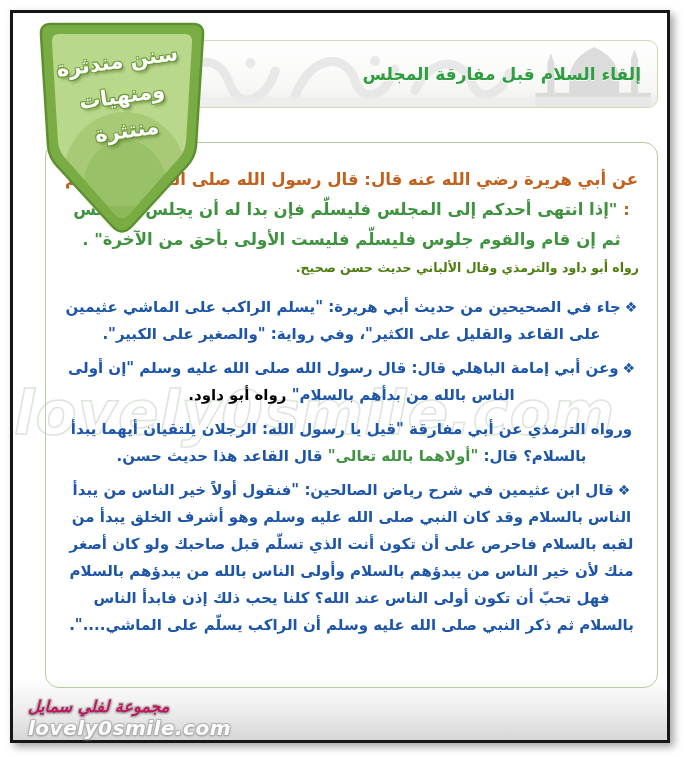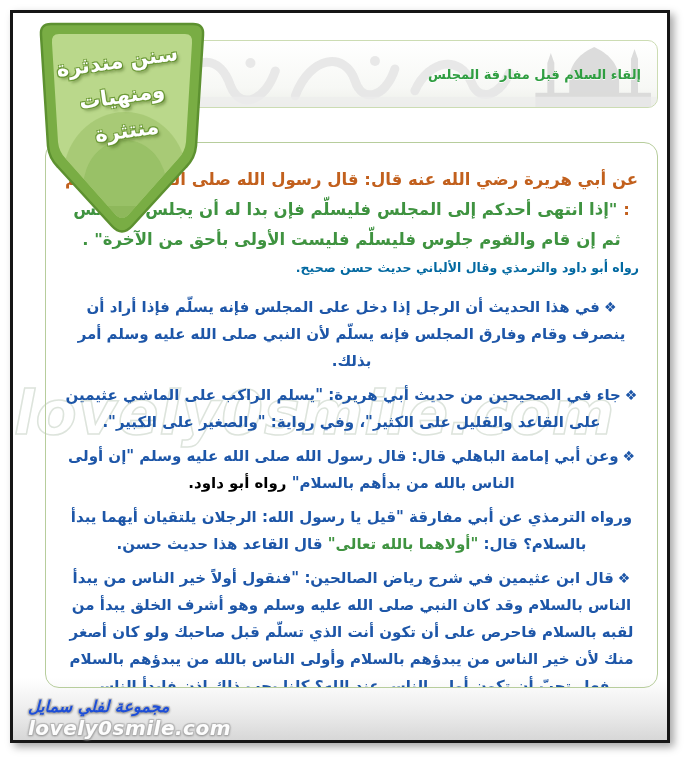--- a/index.html
+++ b/index.html
@@ -14,21 +14,21 @@
            box-shadow:4px 4px 8px rgba(0,0,0,.35); }
   .bottom-fade { position:absolute; left:0; right:0; bottom:0; height:62px;
            background:linear-gradient(180deg, rgba(255,255,255,0) 0%, #ececec 55%, #d7d7d7 100%); }
 
   
   .header-box { position:absolute; left:100px; top:40px; width:558px; height:68px;
            border:1px solid #ccdcb3; border-radius:10px; overflow:hidden;
            background:linear-gradient(#ffffff 0%, #f7f8f5 70%, #eef0ea 100%); z-index:2; }
   .header-decor { position:absolute; inset:0; }
   .header-title { position:absolute; right:16px; top:50%; transform:translateY(-50%);
-           direction:rtl; color:#2f9e41; font-size:13px; font-weight:bold; white-space:nowrap;
+           direction:rtl; color:#2f9e41; font-size:17px; font-weight:bold; white-space:nowrap;
            text-shadow:0 1px 0 rgba(255,255,255,.8); }
 
   
   .badge { position:absolute; left:33px; top:18px; width:178px; height:220px; z-index:6; }
   .badge svg { position:absolute; inset:0; }
   .badge-text { position:absolute; left:4px; right:4px; top:26px; text-align:center;
            transform:rotate(-8deg); direction:rtl;
            color:#fff; font-weight:bold; font-size:21px; line-height:35px;
            text-shadow:-1px -1px 0 #6f9c3a, 1px -1px 0 #6f9c3a, -1px 1px 0 #6f9c3a,
                         1px 1px 0 #5d8c2c, 2px 3px 3px rgba(60,90,20,.45); }
@@ -39,33 +39,33 @@
            color:transparent; -webkit-text-stroke:1.5px #dde4dc; white-space:nowrap; }
 
   
   .main-box { position:absolute; left:45px; top:142px; width:613px; height:546px;
            border:1px solid #b7cd9c; border-radius:14px; background:transparent;
            padding:22px 18px 0; direction:rtl; z-index:3; overflow:hidden; }
 
   .hadith { text-align:center; font-weight:bold; font-size:16.5px; line-height:30px; }
   .txt-orange { color:#c2601d; }
   .txt-green  { color:#3f9340; }
-  .attribution { text-align:right; color:#0369a1; font-weight:bold; font-size:12.5px;
+  .attribution { text-align:right; color:#4d7c0f; font-weight:bold; font-size:12.5px;
            line-height:20px; margin-top:3px; }
 
   .bullets { margin-top:16px; }
   .bullet, .plain { text-align:center; color:#1d56a8; font-weight:bold;
            font-size:15px; line-height:27px; margin-bottom:7px; }
   .mark { color:#1d56a8; font-size:14px; padding-left:4px; }
   .attr-inline { color:#000000; }
   .green-inline { color:#3f9340; }
 
   
   .footer { position:absolute; left:28px; bottom:22px; z-index:7; font-style:italic; }
-  .footer .f1 { direction:rtl; text-align:left; color:#1d4ed8; font-weight:bold; font-size:16px;
+  .footer .f1 { direction:rtl; text-align:left; color:#be185d; font-weight:bold; font-size:16px;
            text-shadow:-1px -1px 1px #b5b5b5, 1px -1px 1px #b5b5b5, -1px 1px 2px #9e9e9e,
                         1px 1px 2px #9e9e9e; }
   .footer .f2 { color:#fdfdfd; font-weight:bold; font-size:20px; letter-spacing:.5px;
            text-shadow:-1px -1px 1px #b5b5b5, 1px -1px 1px #b5b5b5, -1px 1px 2px #9e9e9e,
                         1px 1px 2px #9e9e9e; }
 </style>
 </head>
 <body>
 
 <div class="page">
@@ -118,21 +118,20 @@
       <div>ومنهيات</div>
       <div>منتثرة</div>
     </div>
   </div>
 
   <div class="main-box">
     <p class="hadith"><span class="txt-orange">عن أبي هريرة رضي الله عنه قال: قال رسول الله صلى الله عليه وسلم : </span><span class="txt-green">"إذا انتهى أحدكم إلى المجلس فليسلّم فإن بدا له أن يجلس فليجلس ثم إن قام والقوم جلوس فليسلّم فليست الأولى بأحق من الآخرة" .</span></p>
     <p class="attribution">رواه أبو داود والترمذي وقال الألباني حديث حسن صحيح.</p>
 
     <div class="bullets">
-      <p class="bullet"><span class="mark">❖</span><span>في هذا الحديث أن الرجل إذا دخل على المجلس فإنه يسلّم فإذا أراد أن ينصرف وقام وفارق المجلس فإنه يسلّم لأن النبي صلى الله عليه وسلم أمر بذلك.</span></p>
 
       <p class="bullet"><span class="mark">❖</span><span>جاء في الصحيحين من حديث أبي هريرة: "يسلم الراكب على الماشي عثيمين على القاعد والقليل على الكثير"، وفي رواية: "والصغير على الكبير".</span></p>
 
       <p class="bullet"><span class="mark">❖</span><span>وعن أبي إمامة الباهلي قال: قال رسول الله صلى الله عليه وسلم "إن أولى الناس بالله من بدأهم بالسلام" </span><span class="attr-inline">رواه أبو داود.</span></p>
 
       <p class="plain"><span>ورواه الترمذي عن أبي مفارقة "قيل يا رسول الله: الرجلان يلتقيان أيهما يبدأ بالسلام؟ قال: </span><span class="green-inline">"أولاهما بالله تعالى"</span><span> قال القاعد هذا حديث حسن.</span></p>
 
       <p class="bullet"><span class="mark">❖</span><span>قال ابن عثيمين في شرح رياض الصالحين: "فنقول أولاً خير الناس من يبدأ الناس بالسلام وقد كان النبي صلى الله عليه وسلم وهو أشرف الخلق يبدأ من لقبه بالسلام فاحرص على أن تكون أنت الذي تسلّم قبل صاحبك ولو كان أصغر منك لأن خير الناس من يبدؤهم بالسلام وأولى الناس بالله من يبدؤهم بالسلام فهل تحبّ أن تكون أولى الناس عند الله؟ كلنا يحب ذلك إذن فابدأ الناس بالسلام ثم ذكر النبي صلى الله عليه وسلم أن الراكب يسلّم على الماشي....".</span></p>
     </div>
   </div>

